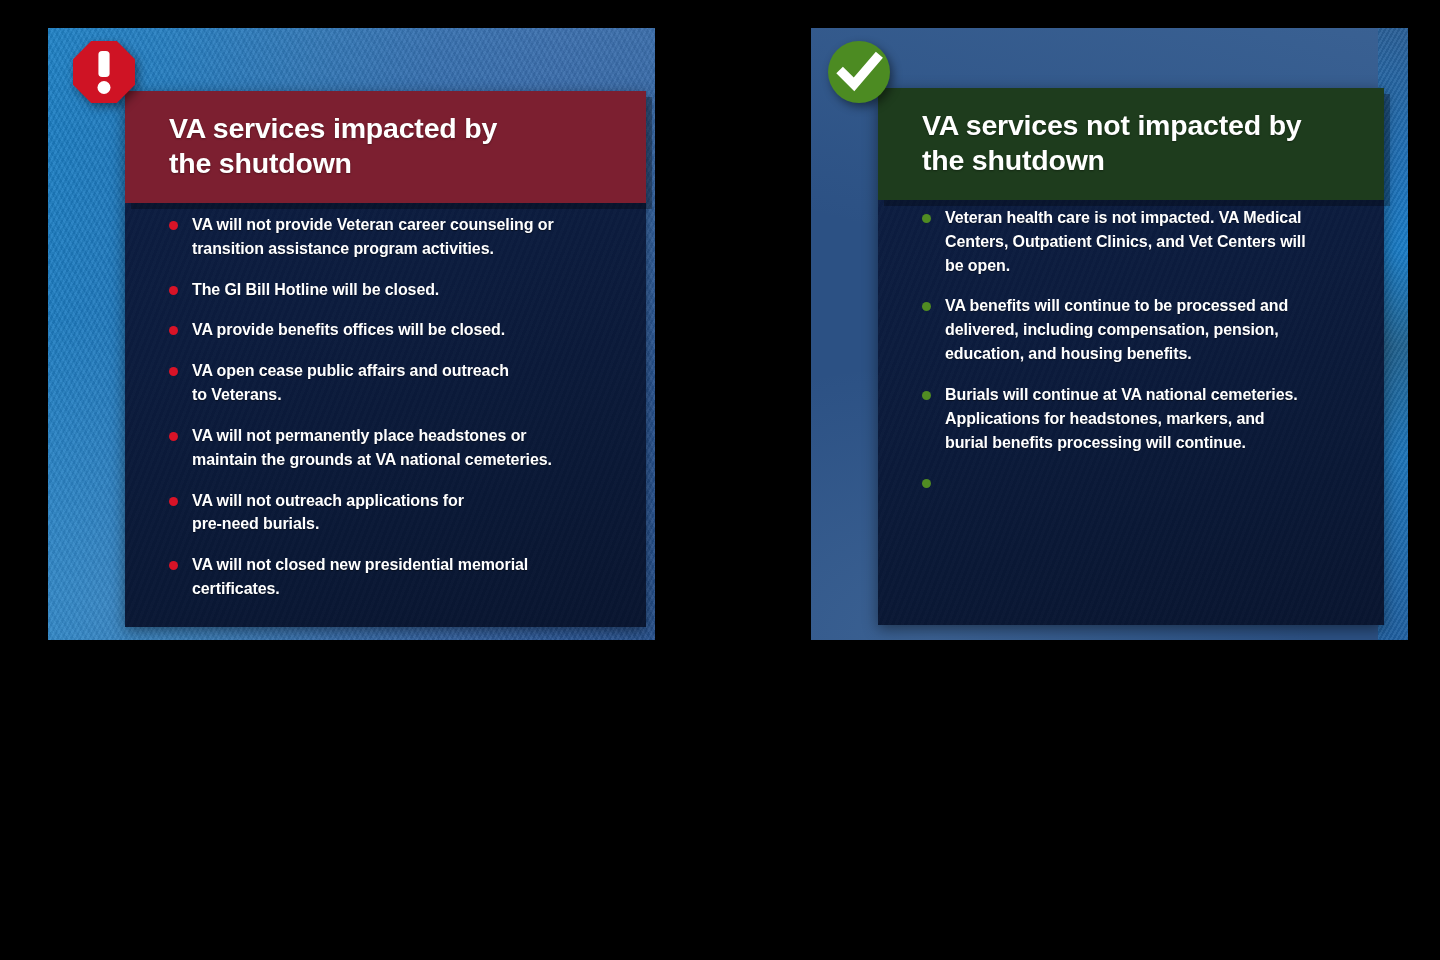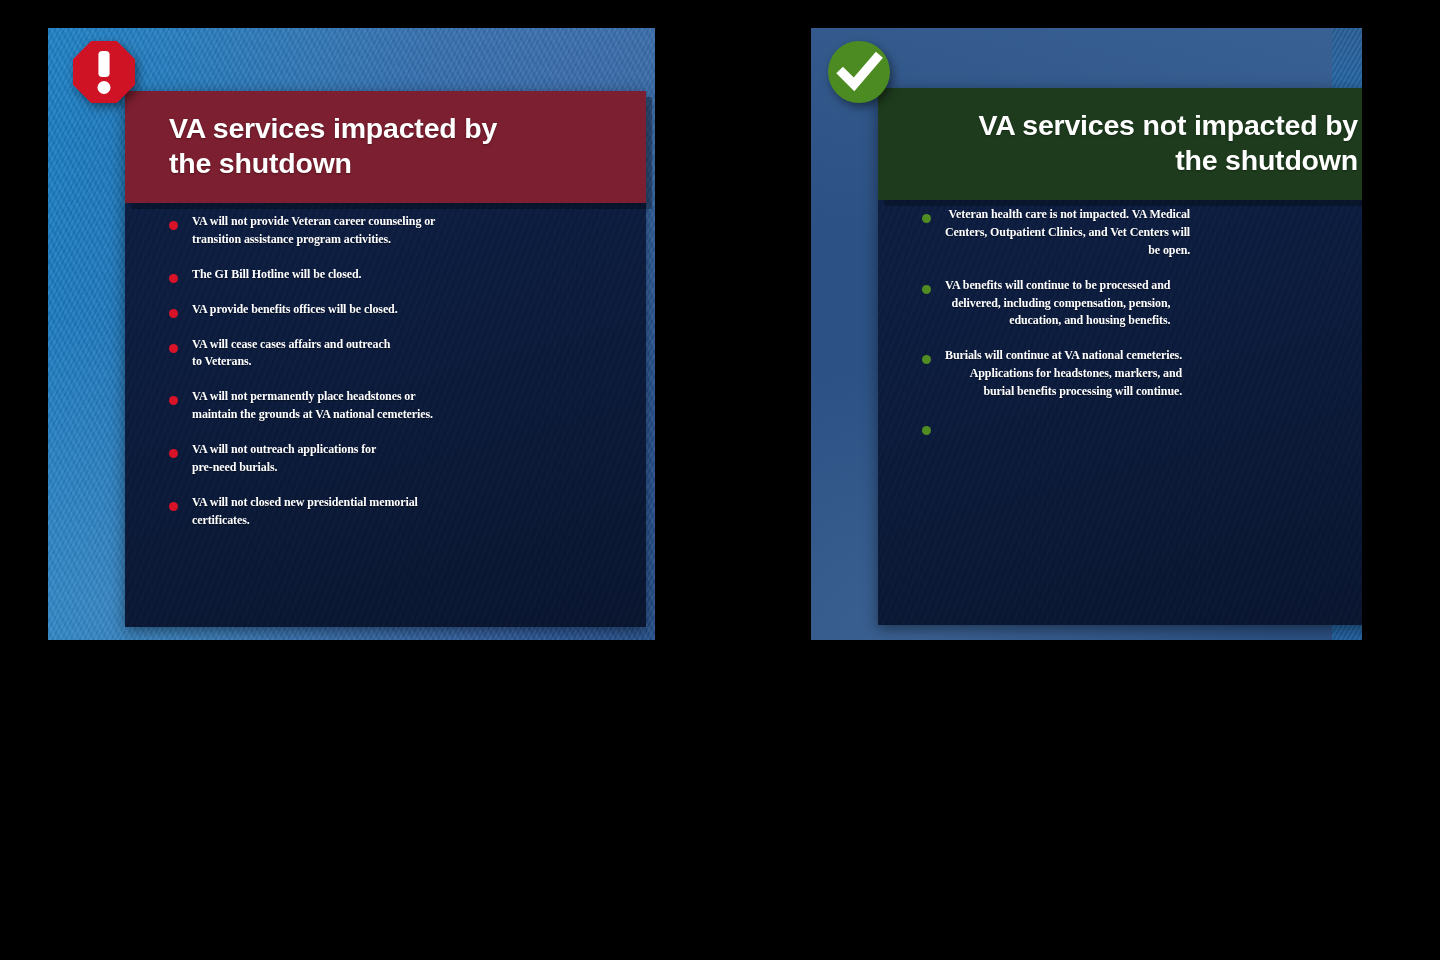--- a/index.html
+++ b/index.html
@@ -31,27 +31,26 @@
     content:"";
     position:absolute; inset:0;
     background:
       linear-gradient(205deg, rgba(120,190,235,.20) 0%, rgba(120,190,235,0) 42%),
       radial-gradient(120% 80% at 12% 95%, rgba(150,205,240,.18) 0%, rgba(150,205,240,0) 60%);
     pointer-events:none;
   }
 
   
   .panel-not-impacted {
-    left:811px; top:28px; width:551px; height:612px;
+    left:811px; top:28px; width:597px; height:612px;
     background:
       repeating-linear-gradient(122deg, rgba(255,255,255,.05) 0 2px, rgba(0,0,0,.06) 2px 4px),
       repeating-linear-gradient(58deg, rgba(255,255,255,.035) 0 3px, rgba(0,0,0,.05) 3px 6px),
       linear-gradient(102deg,#2e4f7d 0%, #2f5687 20%, #31598d 40%, #2d5388 62%, #2a4d80 82%, #264madjust 100%);
     background-color:#2c5184;
-    text-align:right;
   }
   .panel-not-impacted::before{
     content:"";
     position:absolute; inset:0;
     background:
       linear-gradient(195deg, rgba(130,180,225,.16) 0%, rgba(130,180,225,0) 45%),
       radial-gradient(100% 70% at 20% 100%, rgba(150,195,235,.14) 0%, rgba(150,195,235,0) 65%);
     pointer-events:none;
   }
   
@@ -117,27 +116,26 @@
     width:9px; height:9px;
     border-radius:50%;
     margin-top:8px;
     margin-right:14px;
   }
   .dot-red   { background:#d81327; }
   .dot-green { background:#508c22; }
 
   .bullet-text {
     color:#ffffff;
-    font-size:12px;
+    font-size:16px;
     font-weight:bold;
     line-height:1.49;
     letter-spacing:-.1px;
     text-shadow:0 1px 1px rgba(0,0,0,.45);
     white-space:pre-line;
-    font-family:Liberation Serif, serif;
   }
 
   
   .status-icon {
     position:absolute;
     z-index:5;
     filter: drop-shadow(3px 4px 5px rgba(0,0,0,.45));
   }
   .icon-alert { left:73px; top:41px; width:62px; height:62px; }
   .icon-check { left:828px; top:41px; width:62px; height:62px; }
@@ -169,21 +167,21 @@
           <span class="bullet-text">The GI Bill Hotline will be closed.</span>
         </div>
 
         <div class="bullet-item">
           <span class="bullet-dot dot-red"></span>
           <span class="bullet-text">VA provide benefits offices will be closed.</span>
         </div>
 
         <div class="bullet-item">
           <span class="bullet-dot dot-red"></span>
-          <span class="bullet-text">VA will cease cases affairs and outreach
+          <span class="bullet-text">VA open cease public affairs and outreach
 to Veterans.</span>
         </div>
 
         <div class="bullet-item">
           <span class="bullet-dot dot-red"></span>
           <span class="bullet-text">VA will not permanently place headstones or
 maintain the grounds at VA national cemeteries.</span>
         </div>
 
         <div class="bullet-item">

